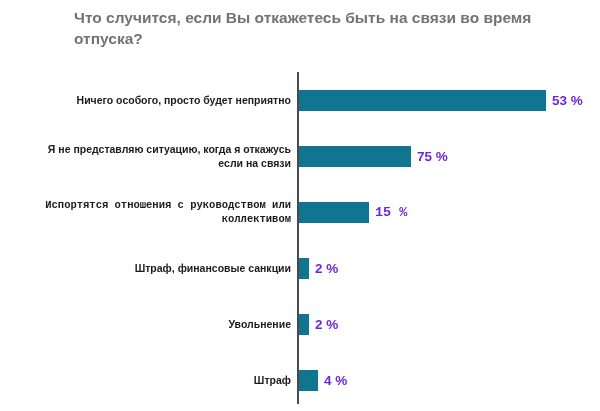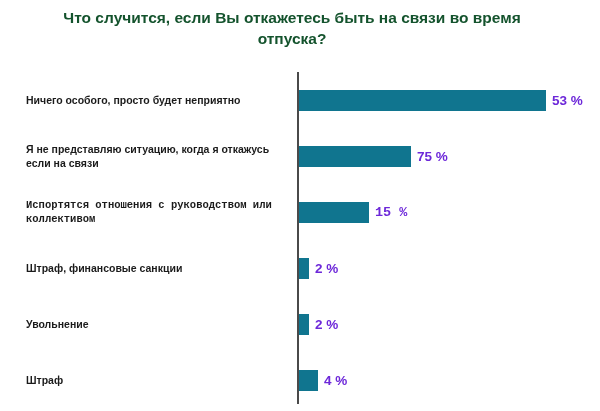--- a/index.html
+++ b/index.html
@@ -15,28 +15,27 @@
     overflow: hidden;
   }
   .chart-wrap {
     position: relative;
     width: 600px;
     height: 411px;
     box-sizing: border-box;
   }
   .chart-title {
     position: absolute;
-    left: 52px;
+    left: 74px;
     top: 8px;
     width: 480px;
-    text-align: center;
     font-size: 15.5px;
     font-weight: bold;
     line-height: 1.35;
-    color: #14532d;
+    color: #737373;
   }
   .plot {
     position: absolute;
     left: 0;
     top: 72px;
     width: 600px;
     height: 335px;
   }
   .axis-line {
     position: absolute;
@@ -58,21 +57,21 @@
     left: 0;
     width: 600px;
     height: 56px;
     display: flex;
     align-items: center;
   }
   .cat-label {
     position: absolute;
     right: 309px;
     width: 265px;
-    text-align: left;
+    text-align: right;
     font-size: 10.5px;
     font-weight: bold;
     line-height: 1.35;
     color: #1b1b1b;
   }
   .bar-area {
     position: absolute;
     left: 299px;
     height: 56px;
     display: flex;

